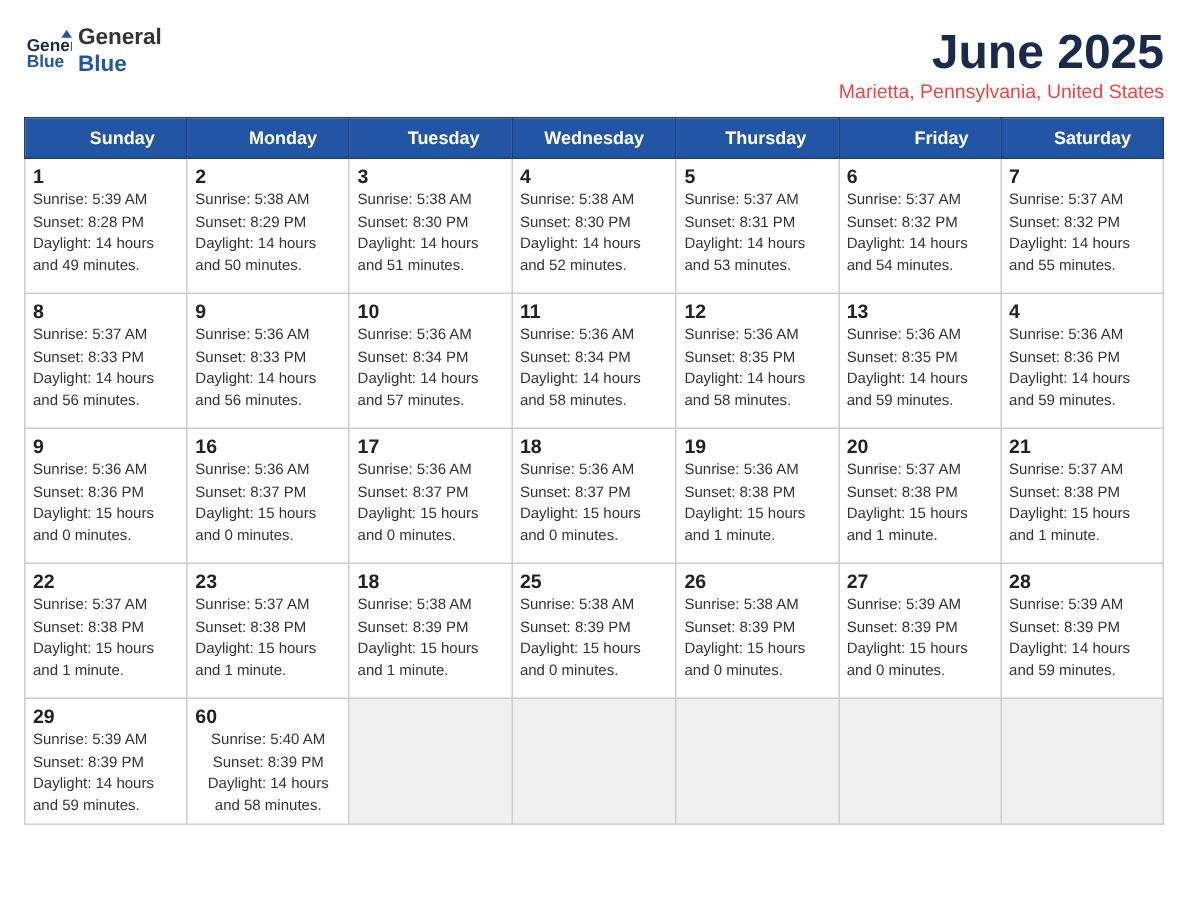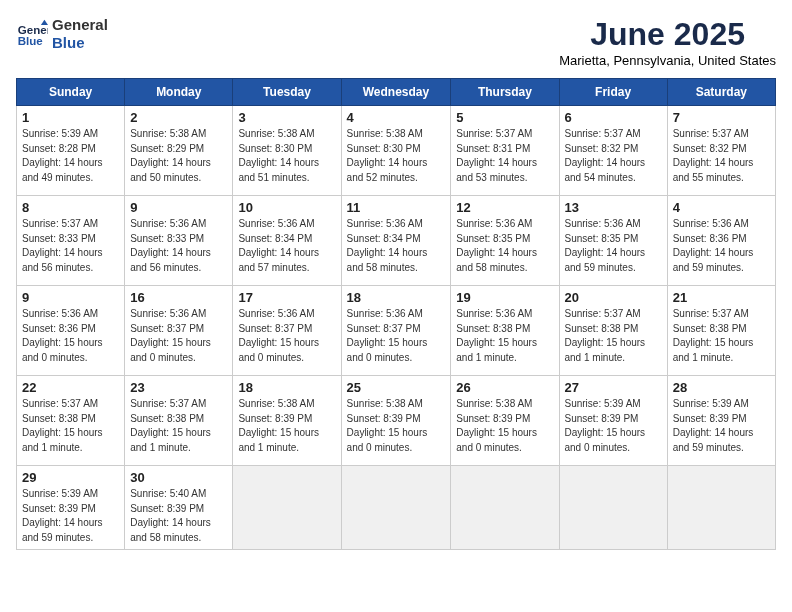--- a/index.html
+++ b/index.html
@@ -25,41 +25,41 @@
       font-size: 15px;
       font-weight: bold;
       color: #333;
       line-height: 1.2;
     }
     .logo-icon {
       width: 32px;
       height: 32px;
     }
     .title-block {
-      text-align: center;
+      text-align: right;
     }
     .month-title {
       font-size: 32px;
       font-weight: bold;
       color: #1a2a4a;
     }
     .location {
       font-size: 13px;
-      color: #000000;
+      color: #ef4444;
     }
     .calendar {
       width: 100%;
       border-collapse: collapse;
       font-size: 10px;
     }
     .calendar th {
       background: #2255a4;
       color: #fff;
       padding: 6px 21px;
-      text-align: center;
+      text-align: right;
       font-size: 12px;
       font-weight: bold;
       border: 1px solid #1a3f7a;
     }
     .calendar td {
       border: 1px solid #ccc;
       vertical-align: top;
       padding: 4px 5px;
       height: 90px;
       width: 108px;
@@ -323,22 +323,22 @@
       </tr>
       <tr class="last-row">
         <td>
           <span class="day-num">29</span>
           <div class="day-info" style="white-space: pre-line;">Sunrise: 5:39 AM
 Sunset: 8:39 PM
 Daylight: 14 hours
 and 59 minutes.</div>
         </td>
         <td>
-          <span class="day-num">30</span>
-          <div class="day-info" style="white-space: pre-line;">Sunrise: 5:40 AM
+          <span class="day-num">60</span>
+          <div class="day-info" style="white-space: pre-line; text-align: center;">Sunrise: 5:40 AM
 Sunset: 8:39 PM
 Daylight: 14 hours
 and 58 minutes.</div>
         </td>
         <td class="empty"></td>
         <td class="empty"></td>
         <td class="empty"></td>
         <td class="empty"></td>
         <td class="empty"></td>
       </tr>

